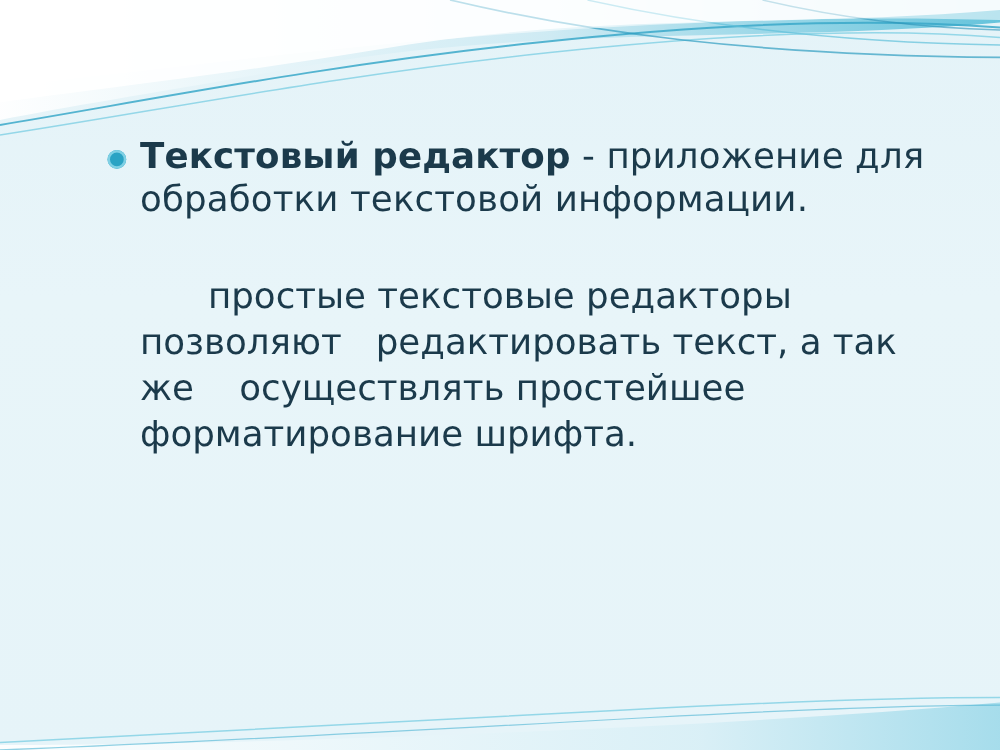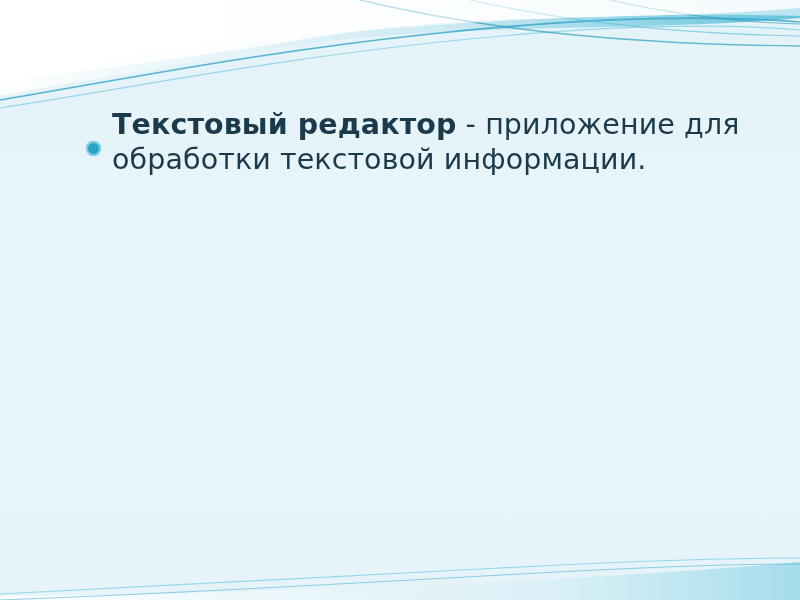--- a/index.html
+++ b/index.html
@@ -37,21 +37,21 @@
     pointer-events: none;
   }
   .content {
     position: absolute;
     left: 86px;
     top: 108px;
     width: 660px;
   }
   .bullet-row {
     display: flex;
-    align-items: center;
+    align-items: flex-start;
   }
   .bullet-marker {
     width: 26px;
     flex: 0 0 26px;
     padding-top: 12px;
   }
   .bullet-dot {
     display: block;
     width: 15px;
     height: 15px;
@@ -125,15 +125,16 @@
 
     <div class="bullet-row">
       <div class="bullet-marker">
         <span class="bullet-dot"></span>
       </div>
       <div class="bullet-text">
         <span class="lead">Текстовый редактор</span><span> - приложение для обработки текстовой информации.</span>
       </div>
     </div>
 
+    <div class="para">      простые текстовые редакторы позволяют   редактировать текст, а так же    осуществлять простейшее   форматирование шрифта.</div>
 
   </div>
 </div>
 
 </body></html>

